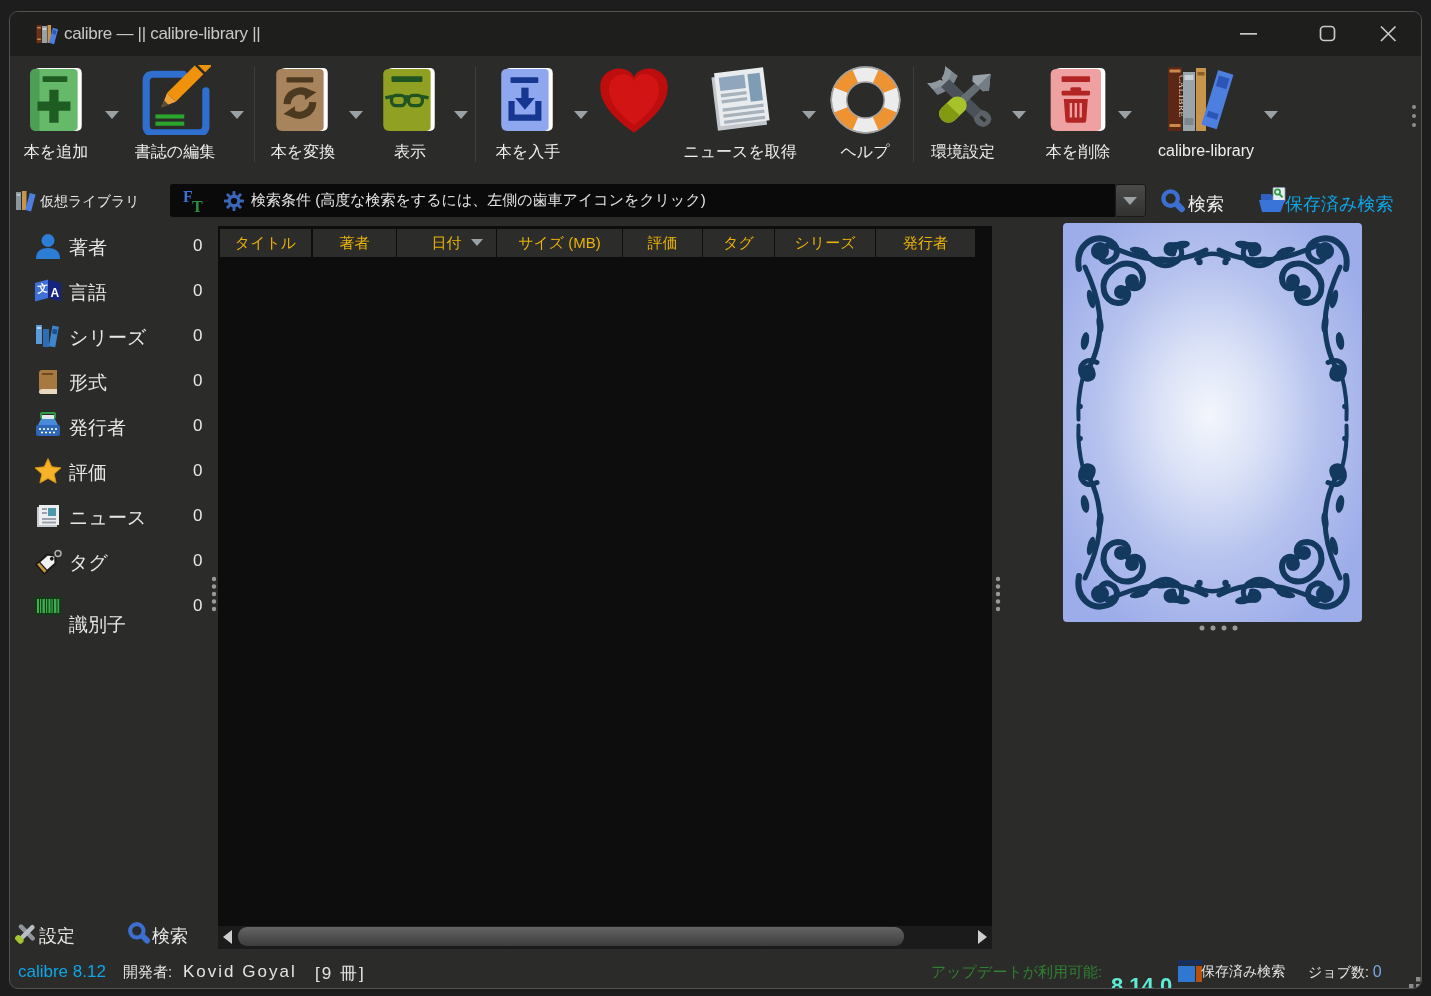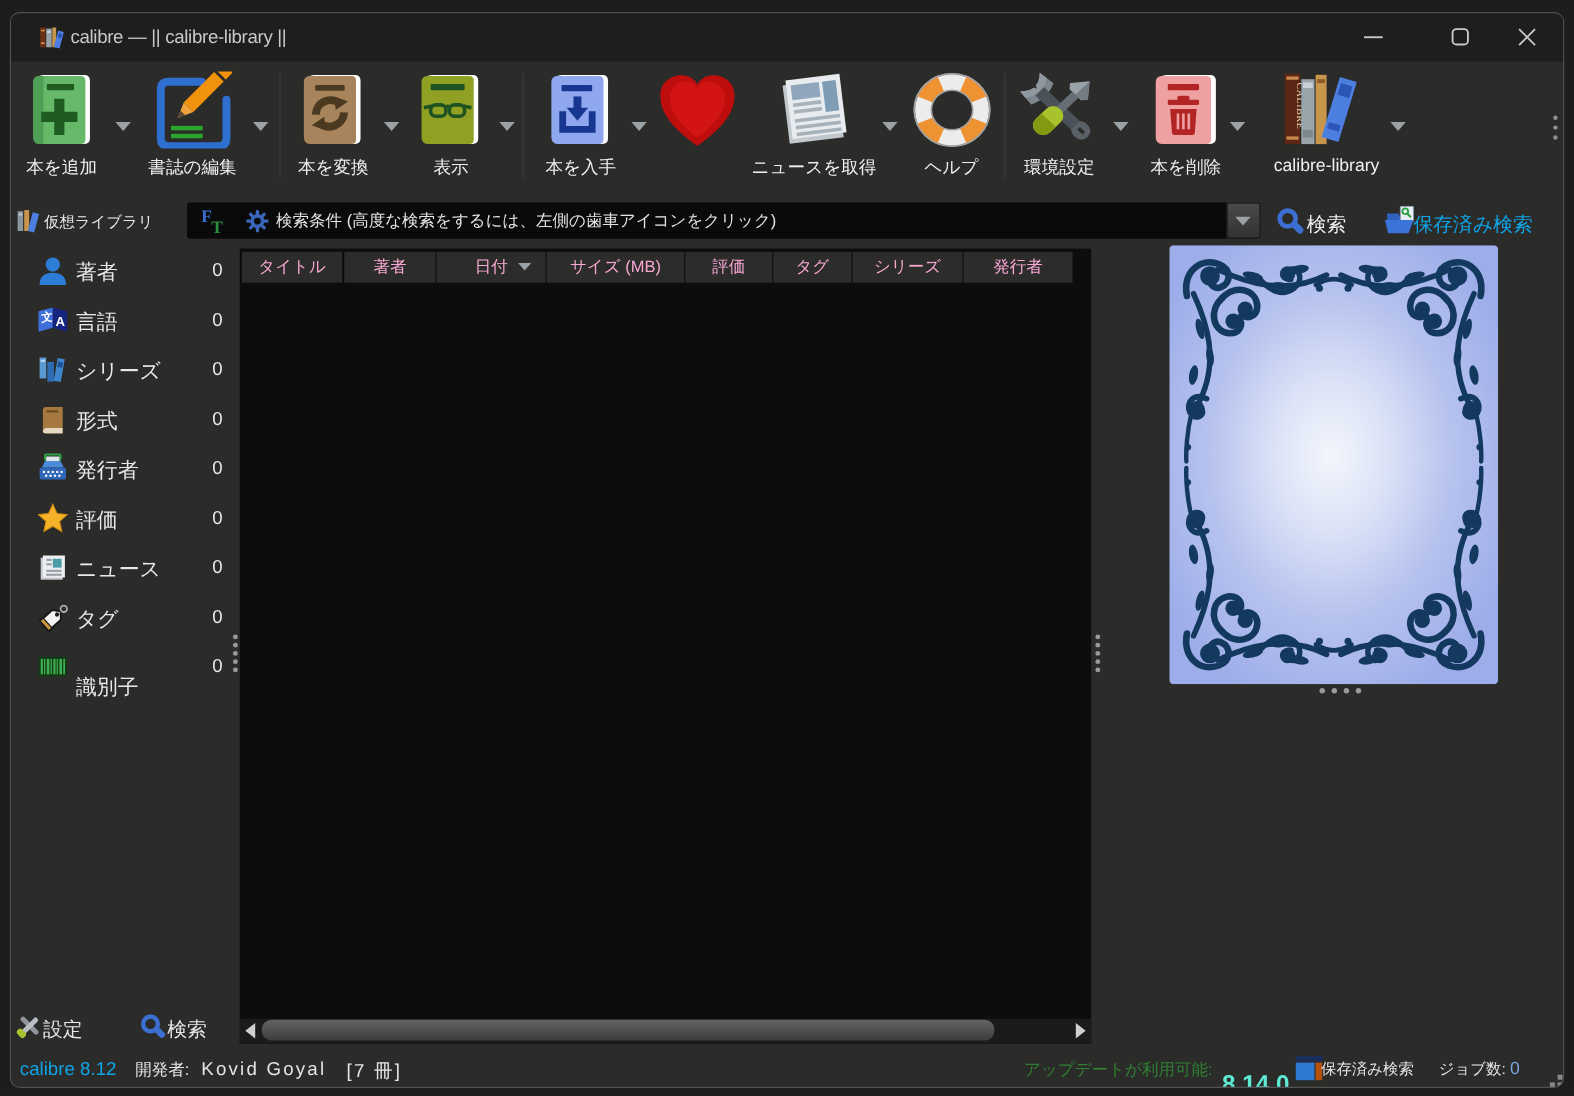--- a/index.html
+++ b/index.html
@@ -11,21 +11,21 @@
     background:#2b2b29; border:1px solid #525252; border-radius:9px; overflow:hidden; }
   #titlebar { position:absolute; left:0; top:0; width:100%; height:44px; background:#1e1e1d; }
   #titletext { position:absolute; left:54px; top:12px; font-size:17px; color:#c9c9c9; letter-spacing:-0.3px;}
   .winbtn { position:absolute; top:0; width:46px; height:44px; }
   .tlabel { position:absolute; top:86px; font-size:16px; color:#efefef; text-align:center; white-space:nowrap; width:140px; }
   .tsep { position:absolute; top:11px; width:1px; height:95px; background:#3e3e3c; }
   .darr { position:absolute; width:0; height:0; border-left:7px solid transparent;
      border-right:7px solid transparent; border-top:8px solid #9aa2a6; }
   .sideitem { position:absolute; left:59px; font-size:19px; color:#e8e8e8; }
   .sidecount { position:absolute; left:183px; font-size:17px; color:#e8e8e8; }
-  .hcell { position:absolute; top:0; height:28px; background:#2c2c2a; color:#f9a8d4;
+  .hcell { position:absolute; top:0; height:28px; background:#2c2c2a; color:#eab308;
      font-size:15px; text-align:center; line-height:28px; }
 </style>
 </head>
 <body>
 <div id="stage">
  <div id="win">
 
   <div id="titlebar">
     <svg class="abs" style="left:26px;top:12px" width="22" height="21" viewBox="0 0 22 21">
       <rect x="0.5" y="1" width="5" height="18" fill="#6b3018"></rect>
@@ -472,21 +472,21 @@
       <circle cx="11" cy="11" r="7.5" fill="none" stroke="#3c6fd1" stroke-width="4.5"></circle>
       <rect x="15.5" y="15" width="12" height="6.5" rx="3.2" fill="#3c6fd1" transform="rotate(45 19 18)"></rect>
     </svg>
     <div class="abs" style="left:142px;top:6px;font-size:18px;color:#e8e8e8;">検索</div>
   </div>
 
   <div class="abs" style="left:0;top:937px;width:1413px;height:41px;">
     <div class="abs" style="left:8px;top:13px;font-size:17px;color:#0ea5e9;">calibre 8.12</div>
     <div class="abs" style="left:113px;top:14px;font-size:15px;color:#e4e4e4;">開発者:</div>
     <div class="abs" style="left:173px;top:13px;font-size:17px;letter-spacing:2px;color:#e4e4e4;">Kovid Goyal</div>
-    <div class="abs" style="left:305px;top:13px;font-size:17px;letter-spacing:2px;color:#e4e4e4;">[7 冊]</div>
+    <div class="abs" style="left:305px;top:13px;font-size:17px;letter-spacing:2px;color:#e4e4e4;">[9 冊]</div>
     <div class="abs" style="left:921px;top:14px;font-size:15px;color:#2f8032;">アップデートが利用可能:</div>
     <div class="abs" style="left:1101px;top:24px;font-size:22px;color:#5eead4;font-weight:bold;text-decoration:underline;">8.14.0</div>
     <svg class="abs" style="left:1167px;top:10px" width="26" height="24" viewBox="0 0 26 24">
       <rect x="1" y="1" width="24" height="5" fill="#1a2e5c"></rect>
       <rect x="1" y="7" width="17" height="16" fill="#2e78d2"></rect>
       <rect x="19" y="7" width="6" height="16" fill="#b5500f"></rect>
     </svg>
     <div class="abs" style="left:1191px;top:14px;font-size:14px;color:#e4e4e4;">保存済み検索</div>
     <div class="abs" style="left:1298px;top:14px;font-size:14px;color:#e4e4e4;">ジョブ数: <span style="font-size:16px;color:#7aa7e0;">0</span></div>
     <svg class="abs" style="left:1395px;top:21px" width="26" height="20">

